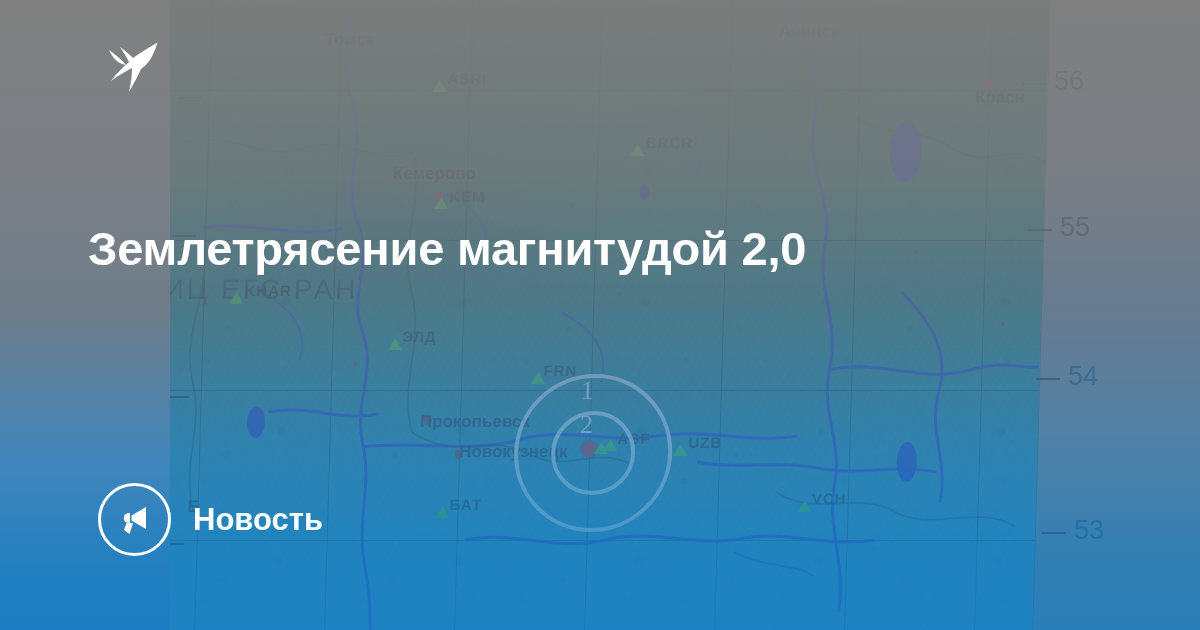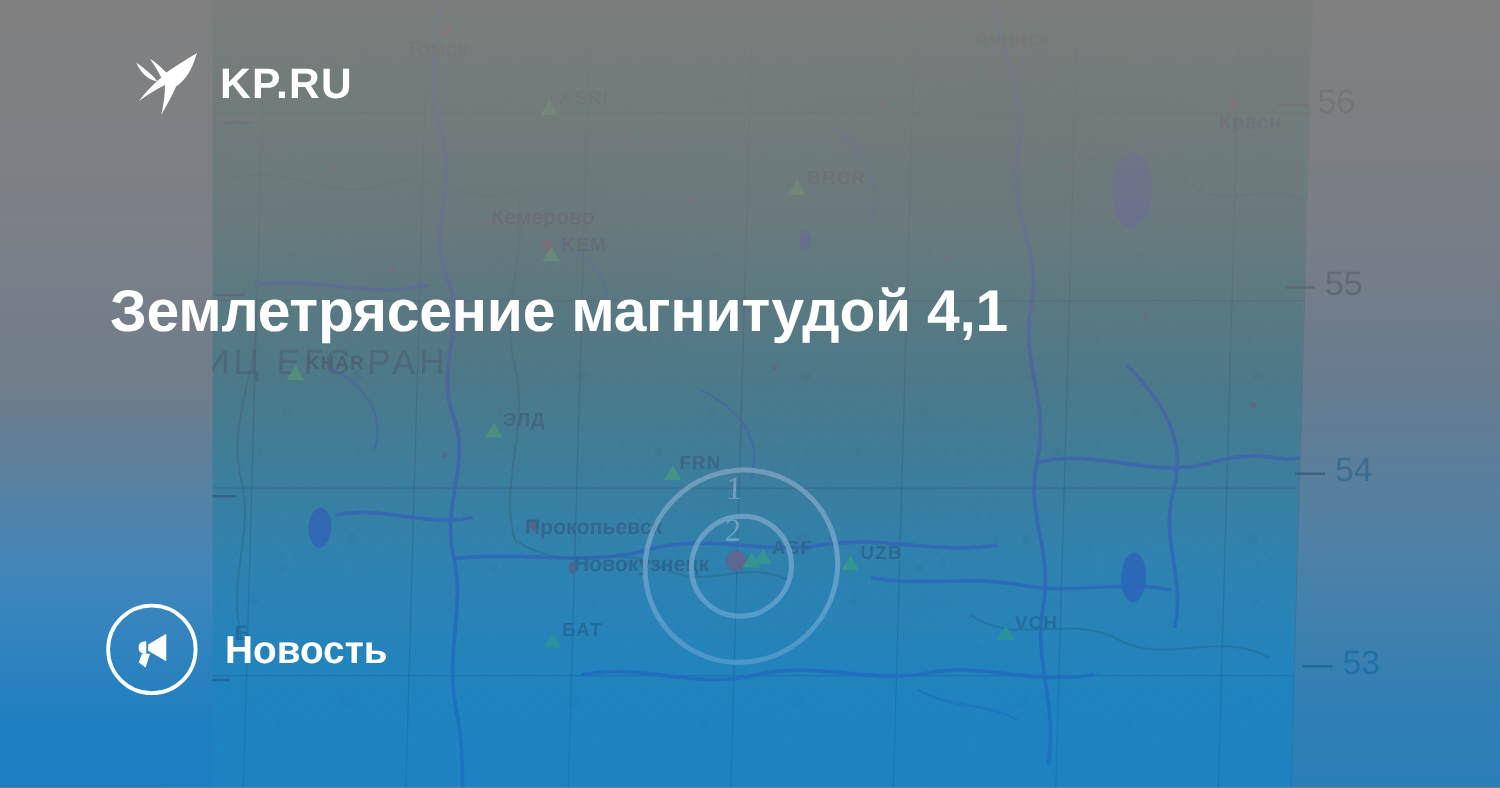--- a/index.html
+++ b/index.html
@@ -103,21 +103,21 @@
   .brand{position:absolute;left:100px;top:36px;display:flex;align-items:center;gap:14px;}
   .brand svg{display:block;}
   .brand-name{color:#fff;font-size:34px;font-weight:700;letter-spacing:1px;font-family:"Liberation Sans",sans-serif;}
 
   .headline{
     position:absolute;left:88px;top:222px;width:940px;
     color:#fff;font-weight:700;font-size:47px;line-height:1.17;
     font-family:"Liberation Sans",sans-serif;letter-spacing:-0.2px;
   }
 
-  .badge{position:absolute;left:85px;top:483px;display:flex;align-items:center;gap:22px;}
+  .badge{position:absolute;left:98px;top:483px;display:flex;align-items:center;gap:22px;}
   .badge-circle{
     width:73px;height:73px;border-radius:50%;border:3px solid #fff;
     display:flex;align-items:center;justify-content:center;box-sizing:border-box;
   }
   .badge-text{color:#fff;font-size:31px;font-weight:700;font-family:"Liberation Sans",sans-serif;}
 </style>
 </head>
 <body>
 
 <div class="stage">
@@ -278,25 +278,24 @@
   <div class="overlay"></div>
   <div class="overlay-left"></div>
 
   <div class="brand">
     <span>
       <svg width="62" height="62" viewBox="0 0 62 62" aria-hidden="true">
         <path fill="#ffffff" d="M57.5 6.5 C48 12 40 17 33 22 C30 19 26 15 20 11 C24 17 27 22 29 26 C23 31 17 37 11 45 C19 39 26 35 32 32 C32 40 31 47 29 56 C34 47 38 40 41 33 C47 29 53 22 57.5 6.5 Z"></path>
         <path fill="#ffffff" d="M9 14 C16 19 22 24 26 29 C20 28 14 25 9 14 Z"></path>
       </svg>
     </span>
-    <span class="brand-name">KP.RU</span>
   </div>
 
   <div class="headline">
-    <div>Землетрясение магнитудой 4,1</div>
+    <div>Землетрясение магнитудой 2,0</div>
   </div>
 
   <div class="badge">
     <span class="badge-circle">
       <svg width="38" height="38" viewBox="0 0 38 38" aria-hidden="true">
         <path fill="#ffffff" d="M30 6 L30 28 L15.5 19.5 L15.5 14.5 Z"></path>
         <path fill="#ffffff" d="M14 12 L14 22 C14 22 10.5 22 9 20.5 C7.5 19 7.5 15 9 13.5 C10.5 12 14 12 14 12 Z"></path>
         <path fill="#ffffff" d="M10.5 22 L17 22 L13.5 33 L8 29 Z"></path>
       </svg>
     </span>

